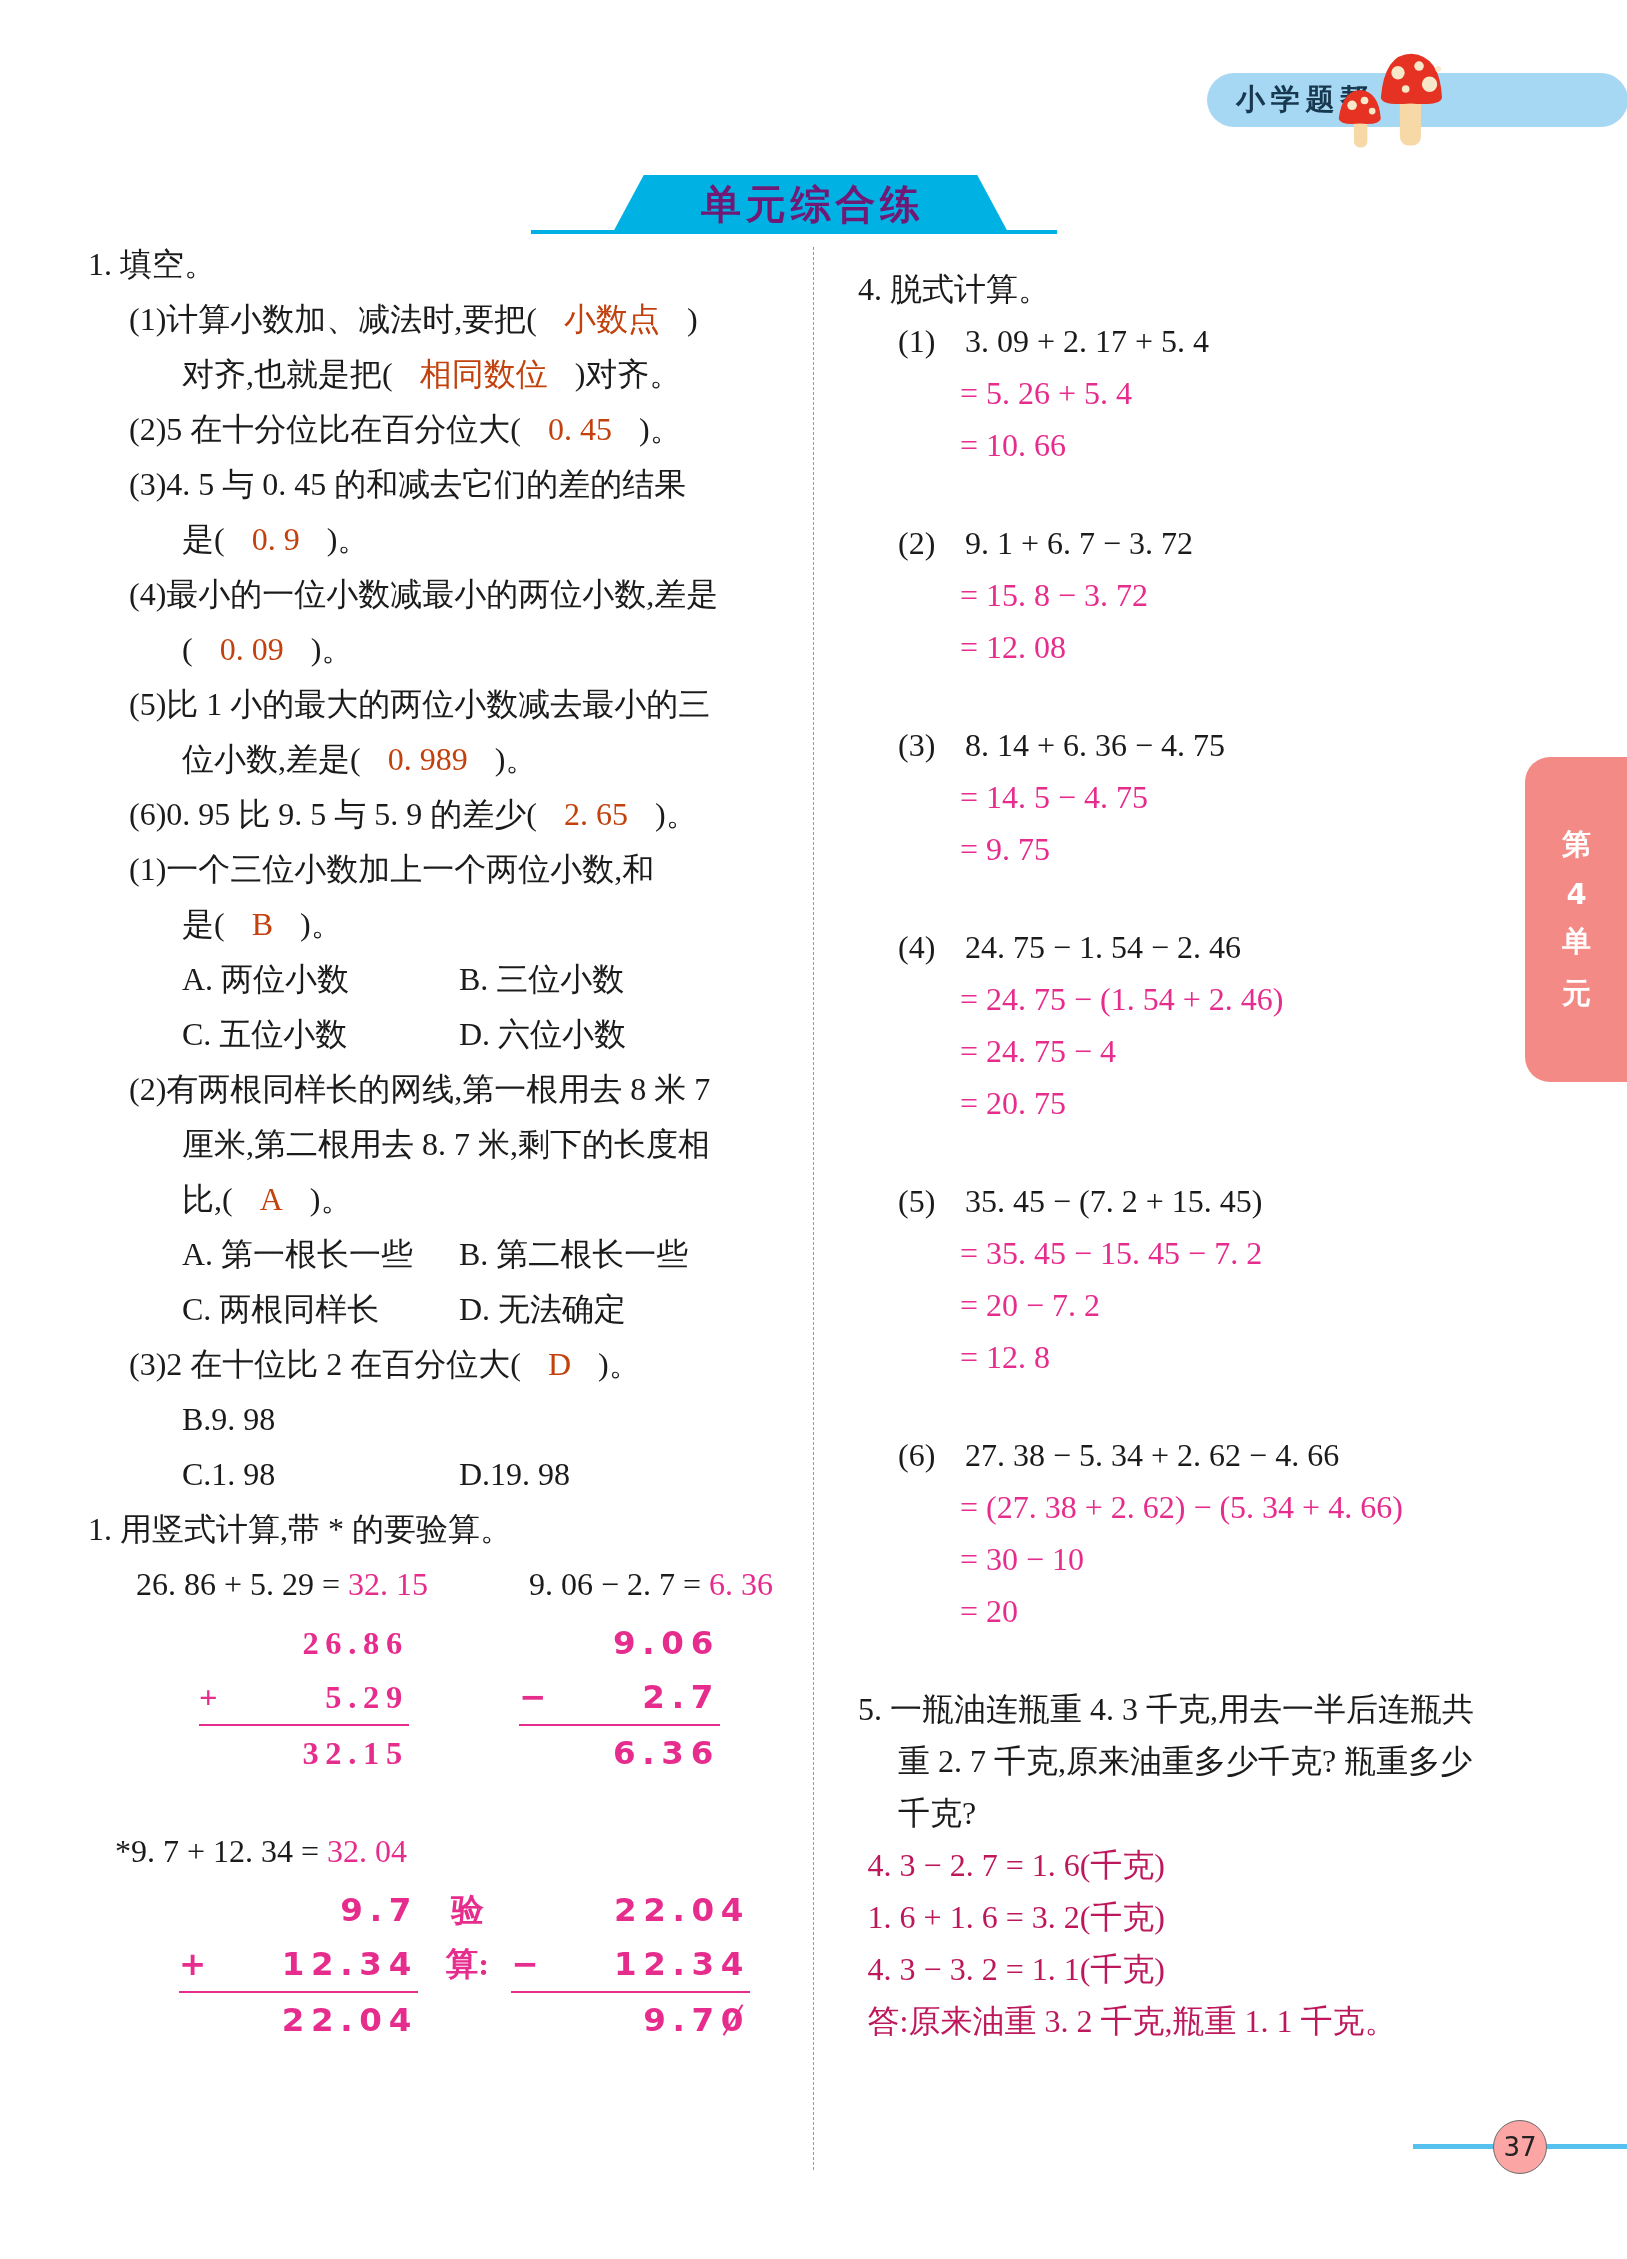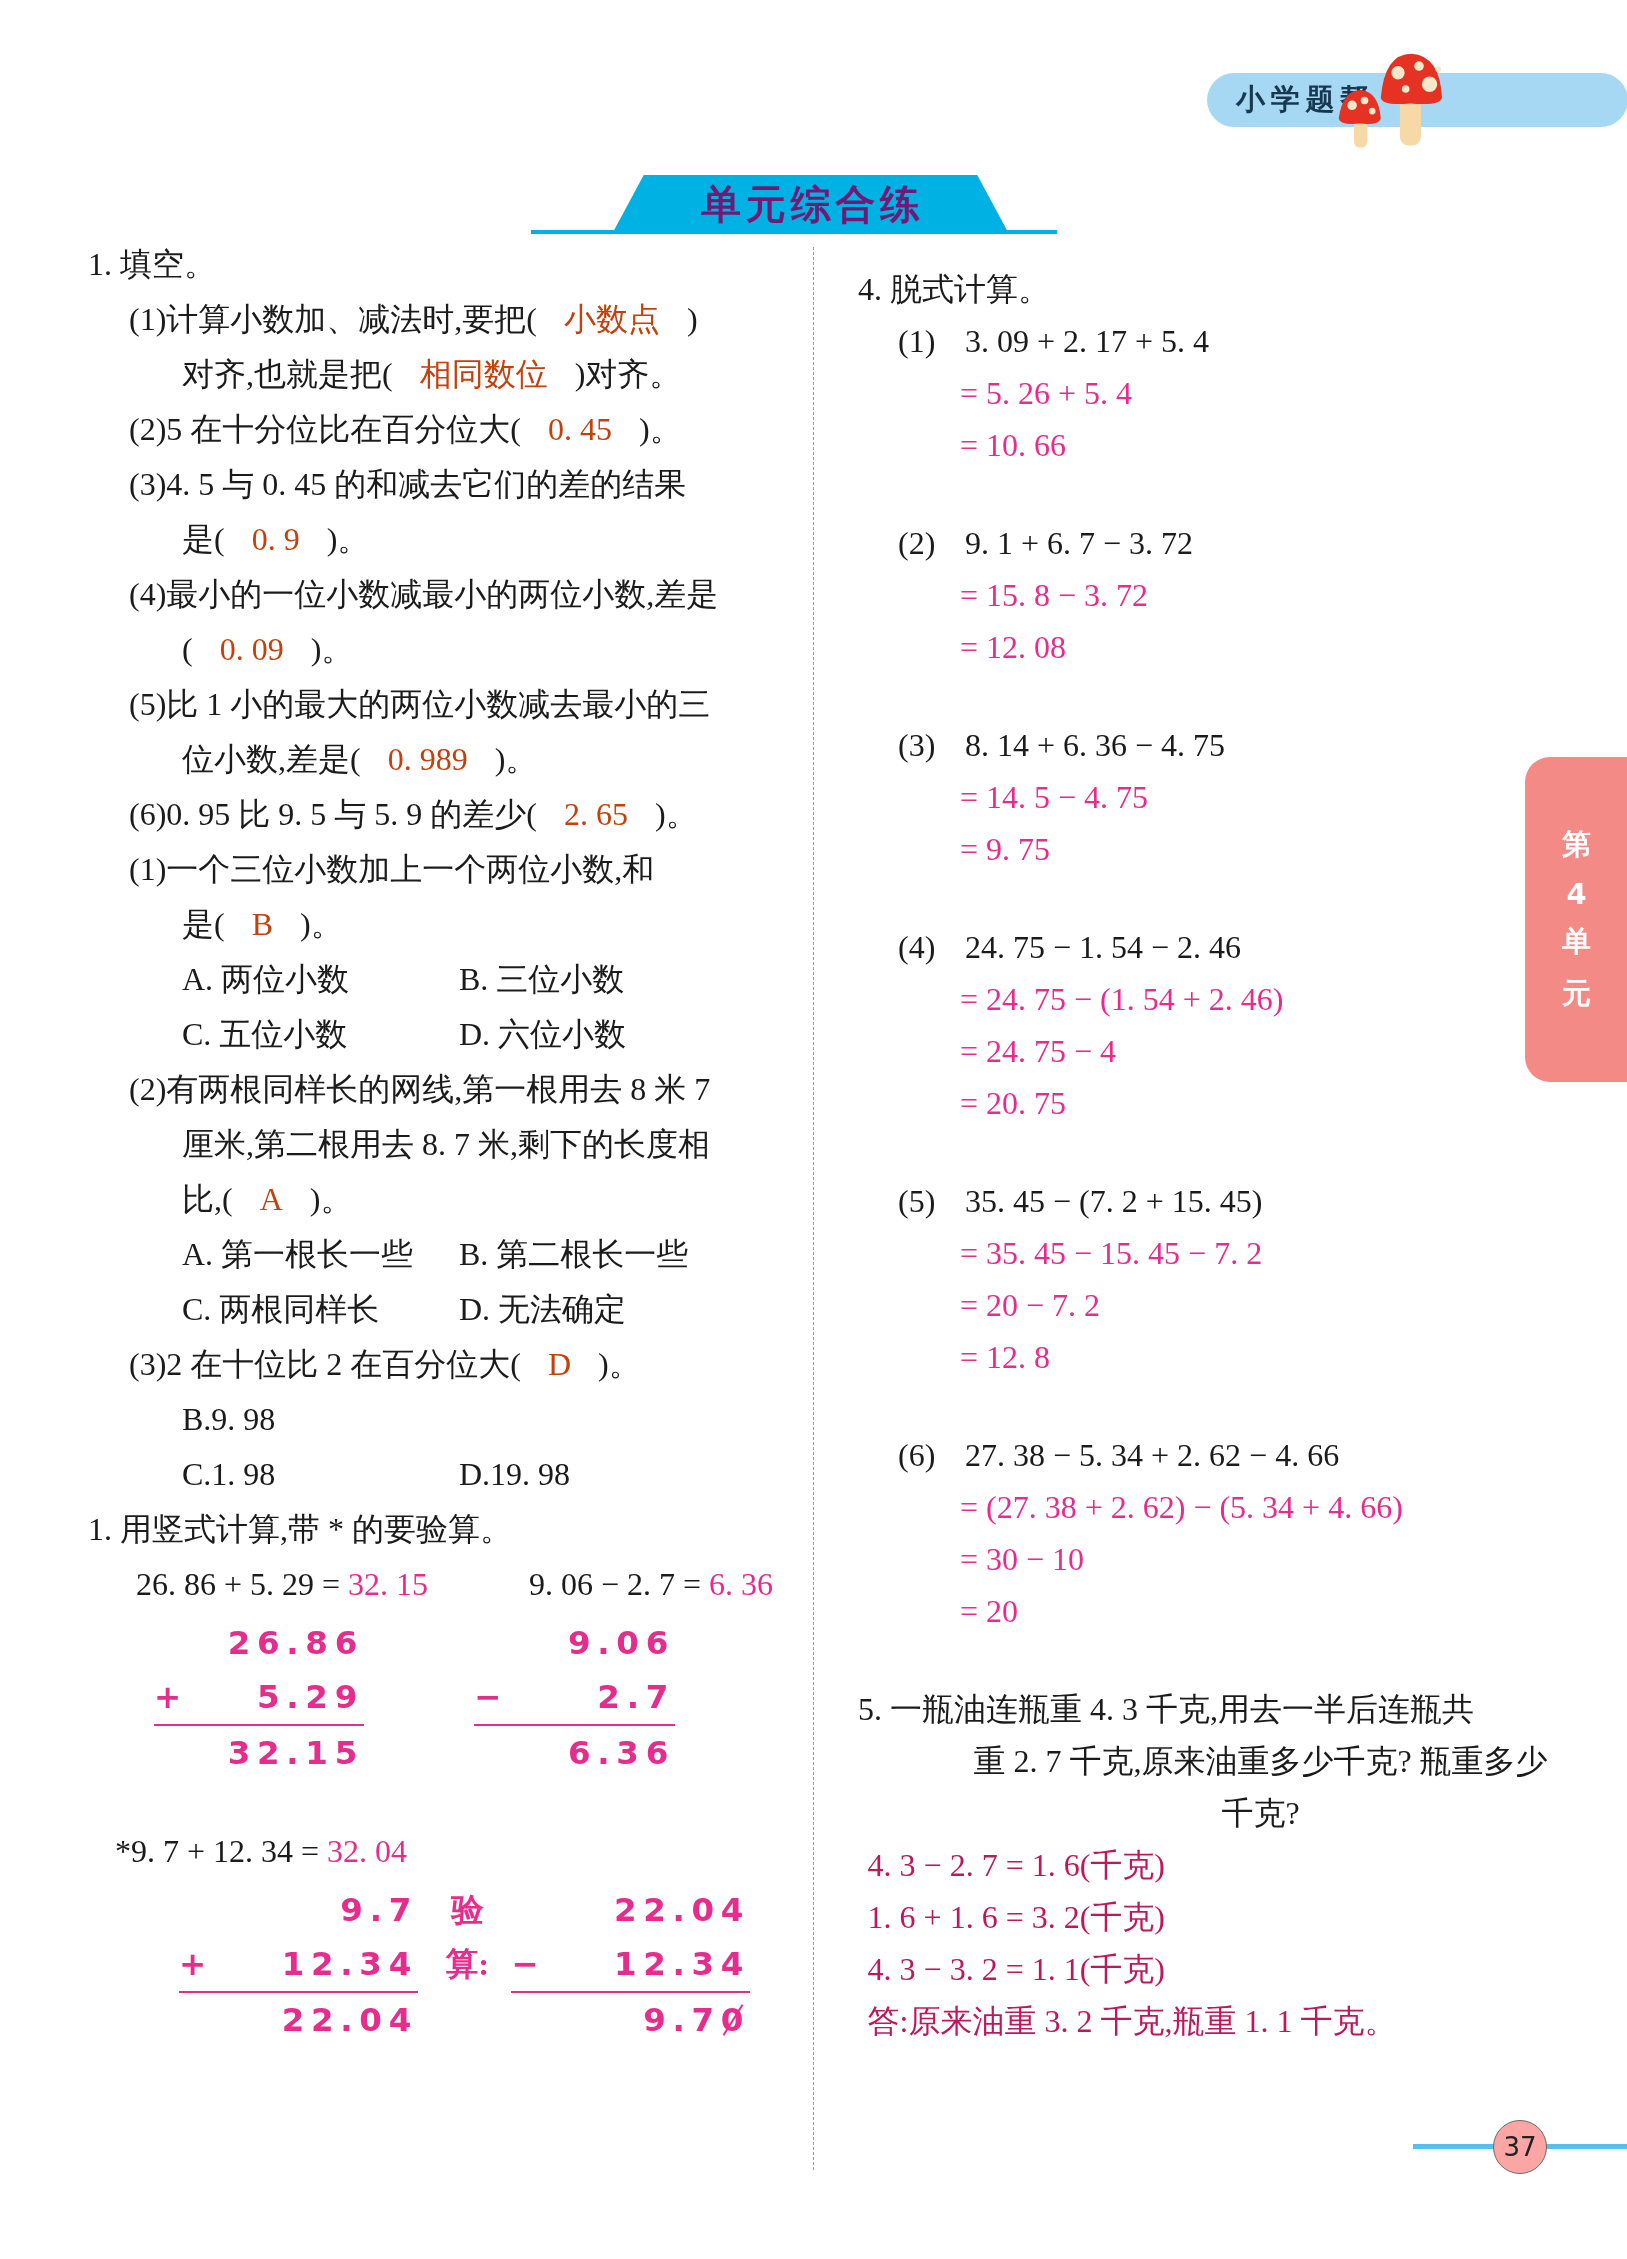--- a/index.html
+++ b/index.html
@@ -28,36 +28,36 @@
   .pink{color:#e62c8c;}
   .opts{display:flex;padding-left:94px;}
   .opt1{width:277px;}
   
   .eqrow{display:flex;}
   .eq1{margin-left:48px;width:393px;}
   .vrow{display:flex;margin-top:3.8px;}
   .vb{font-family:"DejaVu Sans",sans-serif;font-weight:bold;color:#e62c8c;font-size:32.5px;
       letter-spacing:6.7px;text-align:right;}
   .vb div{line-height:54px;}
-  .v1{margin-left:66px;width:210px;}
+  .v1{margin-left:111px;width:210px;font-family:Liberation Serif, serif;}
   .v2{margin-left:110px;width:201px;}
   .v3l{margin-left:91px;width:239px;}
   .vlab{margin-left:11.5px;width:76px;text-align:center;letter-spacing:0;font-family:"Liberation Serif",serif;}
   .v3r{margin-left:5.7px;width:239px;}
   .vop{display:flex;justify-content:space-between;}
   .vrule{border-bottom:2.9px solid #e62c8c;}
   .stareq{margin-top:44px;padding-left:27px;}
   .slashed{position:relative;display:inline-block;}
   .slashed:after{content:"";position:absolute;left:-5.7px;top:48%;width:36px;border-top:2.9px solid #e62c8c;
       transform:rotate(-58deg);}
   
   .q4item{margin-bottom:46px;}
   .qnum{display:inline-block;width:67px;padding-left:40px;}
   .step{padding-left:102px;color:#e62c8c;}
-  .q5cont{padding-left:40px;text-align:center;}
+  .q5cont{padding-left:40px;}
   .q5sol{padding-left:9.6px;color:#be185d;}
   
   .side-tab{position:absolute;right:0;top:757px;width:103px;height:325px;background:#f48a86;
       border-radius:25px 0 0 25px;display:flex;flex-direction:column;align-items:center;justify-content:center;
       gap:11.5px;color:#ffffff;font-family:"DejaVu Sans",sans-serif;font-weight:bold;font-size:29px;}
   .foot-line{position:absolute;left:1413px;top:2144px;width:215px;height:4.8px;background:#56c1ee;}
   .page-num{position:absolute;left:1493px;top:2120px;width:52px;height:52px;border-radius:50%;
       background:#fca5a5;border:1.9px solid #6b6b6b;display:flex;align-items:center;justify-content:center;
       font-family:"DejaVu Sans",sans-serif;font-size:26px;color:#222222;}
 </style>

